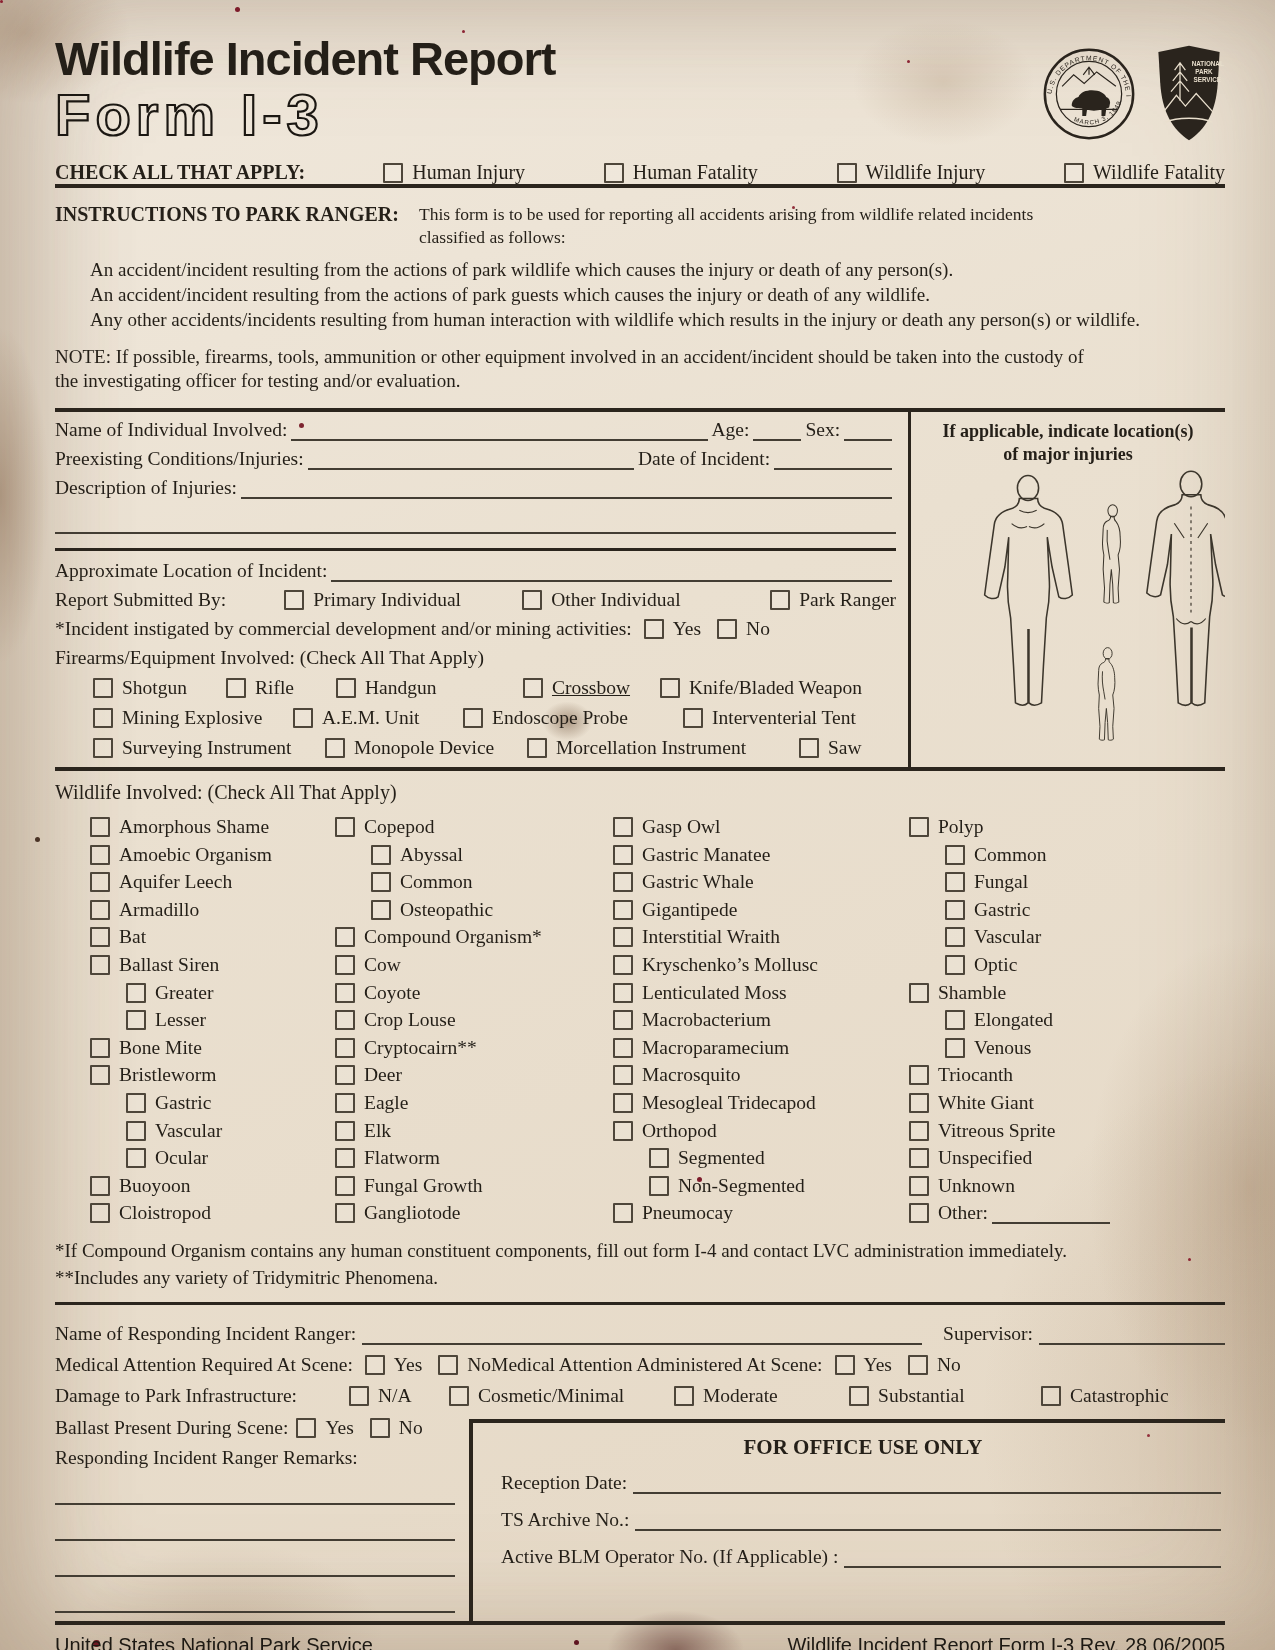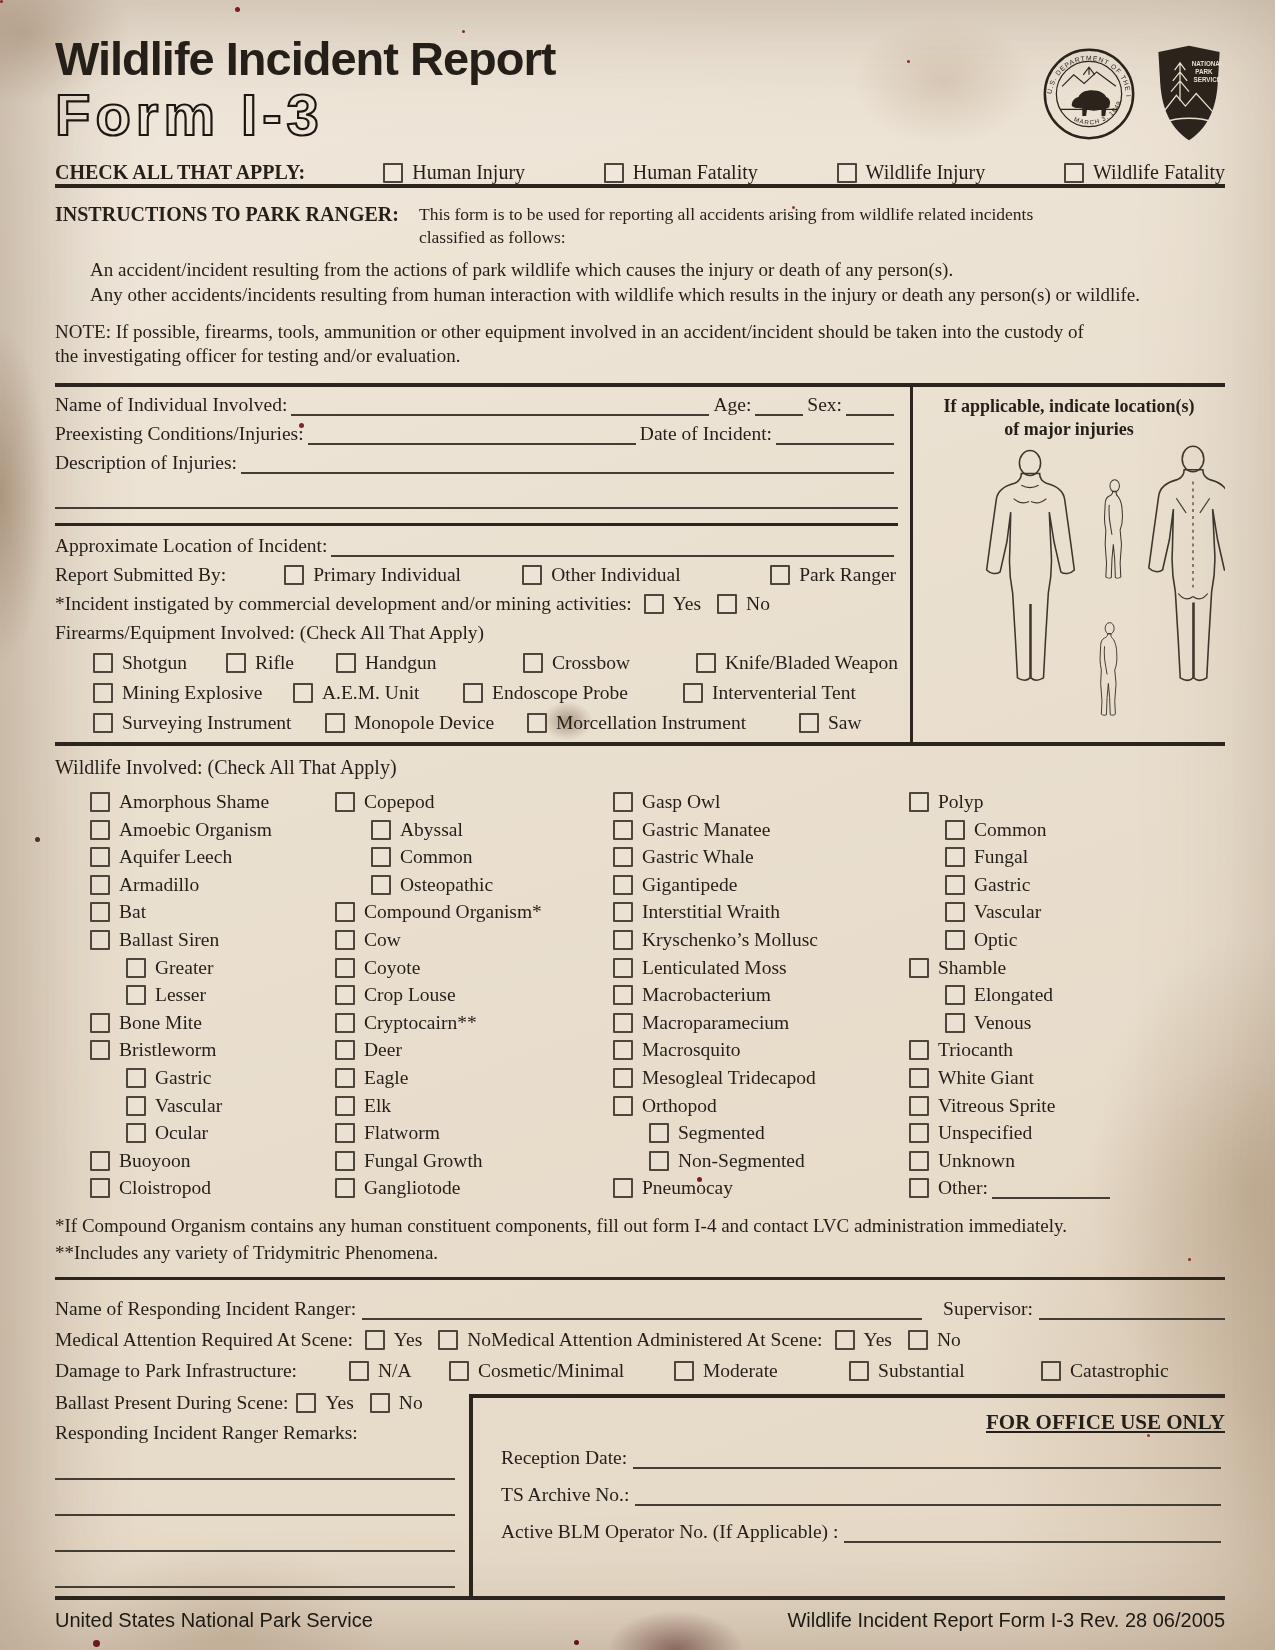--- a/index.html
+++ b/index.html
@@ -67,21 +67,21 @@
   .loc{padding-top:9px;}
   .sb-strip{flex:1;margin-left:22px;}
   .sb-strip .cb-item:nth-child(1){width:238px;}
   .sb-strip .cb-item:nth-child(2){width:248px;}
   .yn{display:inline-flex;gap:16px;margin-left:12px;}
   .fire-rows{padding-left:38px;}
   .fr{display:flex;align-items:center;font-size:19.5px;margin-top:8px;}
   .fr1 .cb-item:nth-child(1){width:133px;}
   .fr1 .cb-item:nth-child(2){width:110px;}
   .fr1 .cb-item:nth-child(3){width:187px;}
-  .fr1 .cb-item:nth-child(4){width:173px;}
+  .fr1 .cb-item:nth-child(4){width:137px;text-decoration:underline;}
   .fr2 .cb-item:nth-child(1){width:200px;}
   .fr2 .cb-item:nth-child(2){width:170px;}
   .fr2 .cb-item:nth-child(3){width:220px;}
   .fr3 .cb-item:nth-child(1){width:232px;}
   .fr3 .cb-item:nth-child(2){width:202px;}
   .fr3 .cb-item:nth-child(3){width:272px;}
 
   .diagram-caption{font-weight:bold;font-size:18px;text-align:center;margin-top:8px;line-height:1.25;}
   .figure{position:absolute;color:#3c362c;}
 
@@ -109,21 +109,21 @@
   .dmg-strip .cb-item:nth-child(4){width:192px;}
   .sup-line{flex:none;width:186px;}
   .name-line{flex:1;max-width:560px;}
 
   
   .bottom{display:flex;border-bottom:4px solid #2b251d;margin-top:2px;}
   .b-left{width:400px;padding:6px 14px 8px 0;font-size:19.5px;}
   .remark-line{height:34px;border-bottom:2px solid #433d33;}
   .b-office{flex:1;border-top:4px solid #2b251d;border-left:4px solid #2b251d;margin-top:8px;
     padding:6px 0 10px 28px;}
-  .office-title{font-weight:bold;font-size:21px;text-align:right;margin:6px 0 12px;text-decoration:underline;}
+  .office-title{font-weight:bold;font-size:21px;text-align:center;margin:6px 0 12px;}
   .office-row{display:flex;align-items:flex-end;font-size:19.5px;margin-bottom:15px;}
   .office-row .uline{flex:1;margin-left:6px;margin-right:4px;}
 
   .footer{display:flex;justify-content:space-between;font-family:"Liberation Sans","DejaVu Sans",sans-serif;
     font-size:20px;margin-top:9px;color:#1d1913;}
 </style>
 </head>
 <body>
 
 <div class="page">
@@ -208,20 +208,21 @@
     </div>
 
     <hr class="rule">
 
     <div class="instr">
       <span class="instr-label">INSTRUCTIONS TO PARK RANGER:</span>
       <span class="instr-intro">This form is to be used for reporting all accidents arising from wildlife related incidents classified as follows:</span>
     </div>
     <div class="instr-items">
       <div>An accident/incident resulting from the actions of park wildlife which causes the injury or death of any person(s).</div>
+      <div>An accident/incident resulting from the actions of park guests which causes the injury or death of any wildlife.</div>
       <div>Any other accidents/incidents resulting from human interaction with wildlife which results in the injury or death any person(s) or wildlife.</div>
     </div>
     <div class="note">NOTE: If possible, firearms, tools, ammunition or other equipment involved in an accident/incident should be taken into the custody of the investigating officer for testing and/or evaluation.</div>
 
     <div class="split1">
       <div class="s1-left">
         <div class="indiv">
           <div class="frow">
             <span class="lab">Name of Individual Involved:</span>
             <span class="uline"></span>

